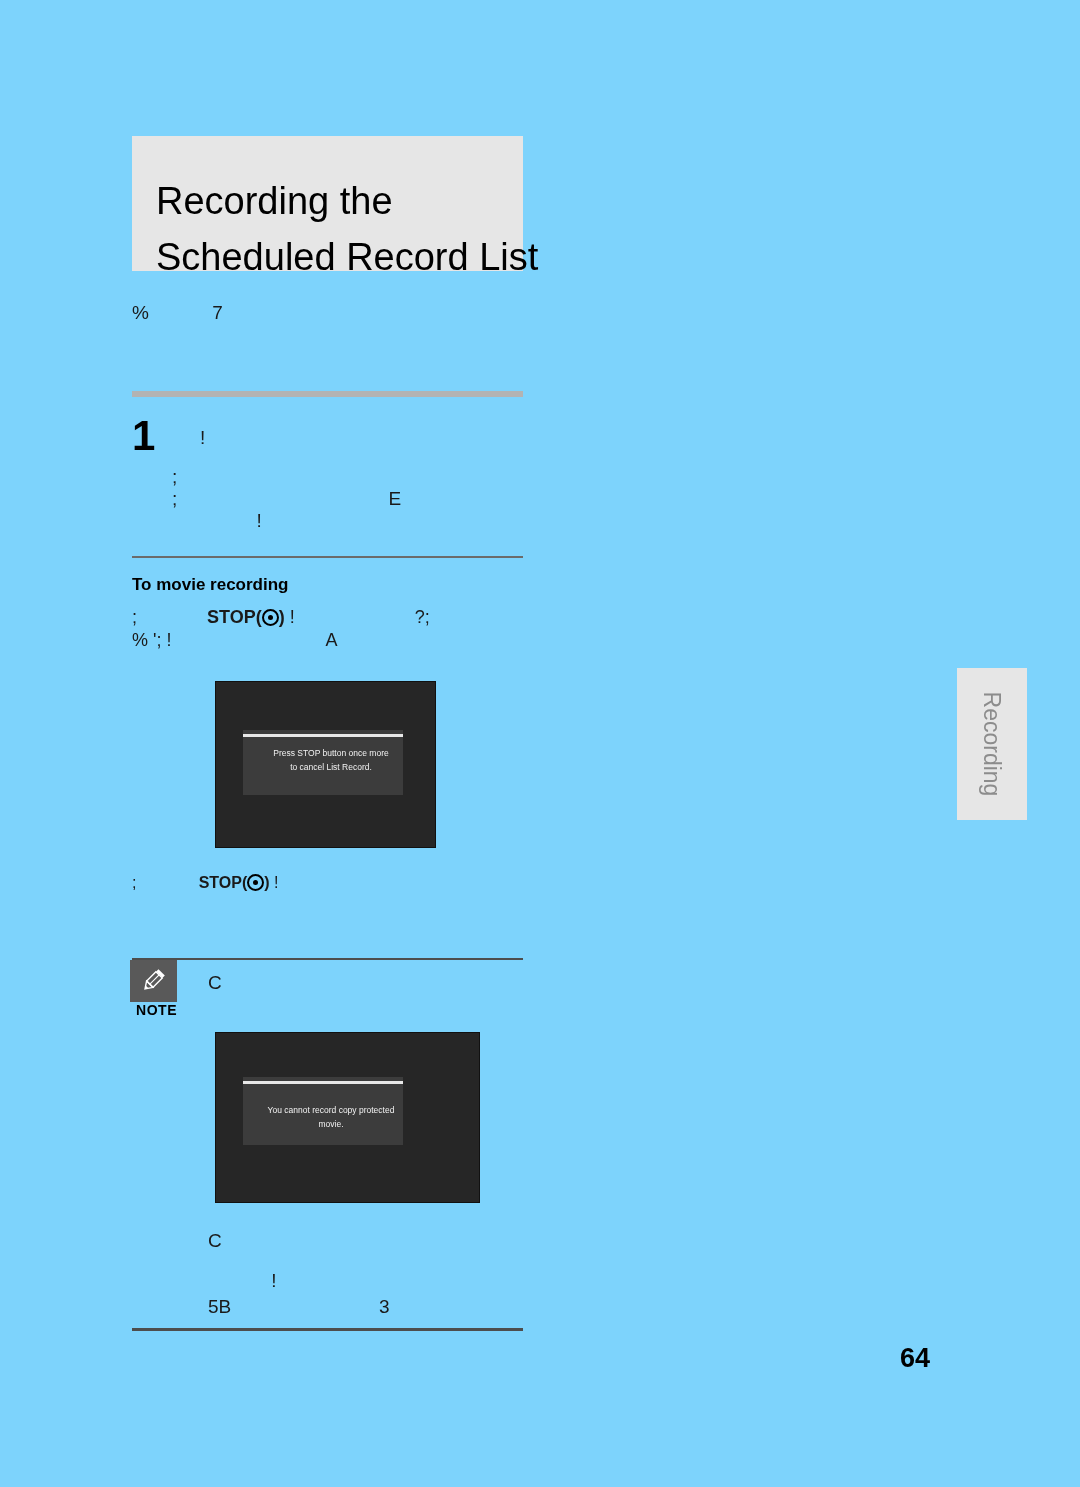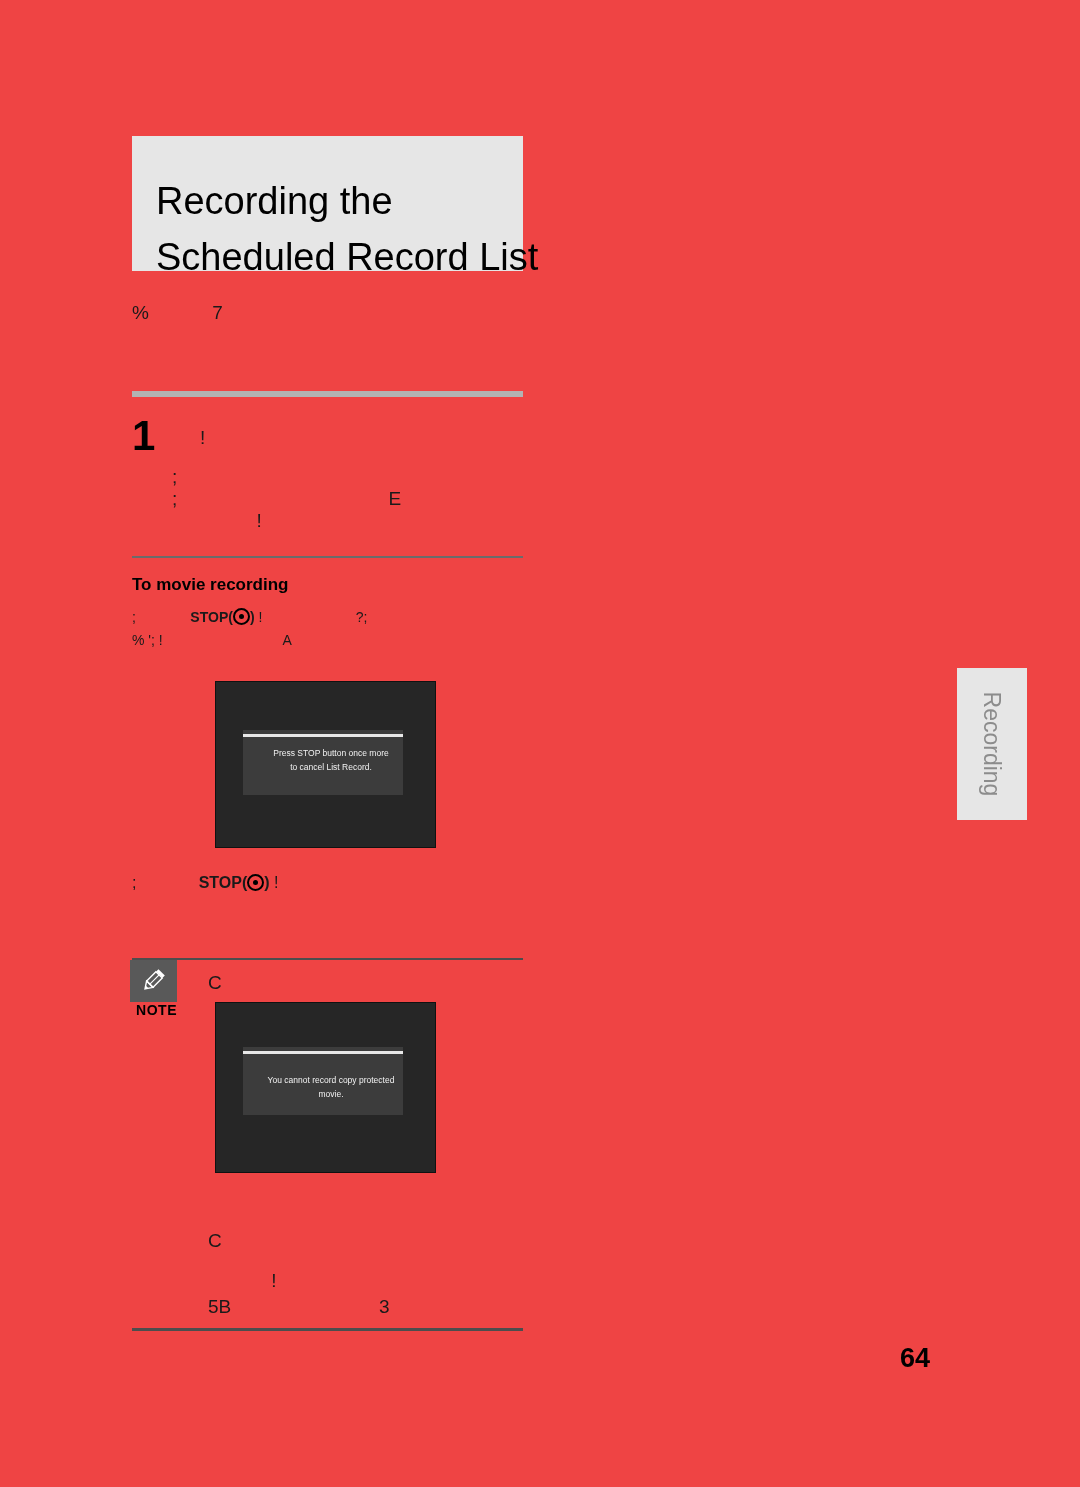--- a/index.html
+++ b/index.html
@@ -9,21 +9,21 @@
     background: #ffffff;
   }
   body {
     font-family: "Liberation Sans", sans-serif;
     color: #000000;
   }
   #page {
     position: relative;
     width: 1080px;
     height: 1487px;
-    background: #ef4444;
+    background: #7dd3fc;
     overflow: hidden;
   }
 
   
   .header-band {
     position: absolute;
     left: 132px;
     top: 136px;
     width: 391px;
     height: 135px;
@@ -122,21 +122,21 @@
     top: 575px;
     font-size: 17px;
     font-weight: bold;
     color: #000000;
   }
   .stop-para {
     position: absolute;
     left: 132px;
     top: 606px;
     width: 400px;
-    font-size: 14px;
+    font-size: 18px;
     line-height: 22px;
     color: #1a1a1a;
     white-space: pre;
   }
   .stop-para b {
     font-weight: bold;
   }
   .stop-para-2 {
     position: absolute;
     left: 132px;
@@ -181,22 +181,22 @@
     box-sizing: border-box;
   }
   .tv-shot-1 {
     left: 215px;
     top: 681px;
     width: 221px;
     height: 167px;
   }
   .tv-shot-2 {
     left: 215px;
-    top: 1002px;
-    width: 221px;
+    top: 1032px;
+    width: 265px;
     height: 171px;
   }
   .osd-box {
     position: absolute;
     background: #3c3c3c;
   }
   .osd-box-1 {
     left: 27px;
     top: 48px;
     width: 160px;

